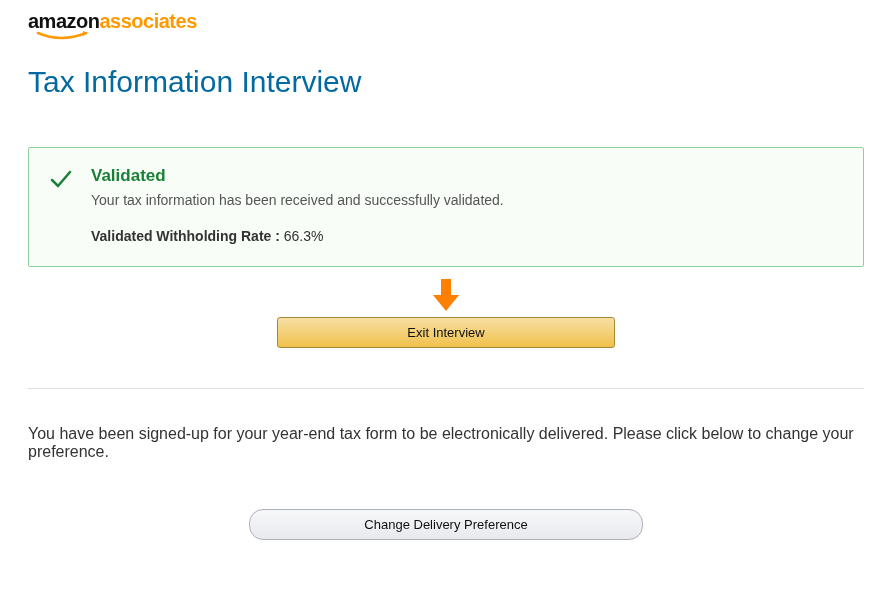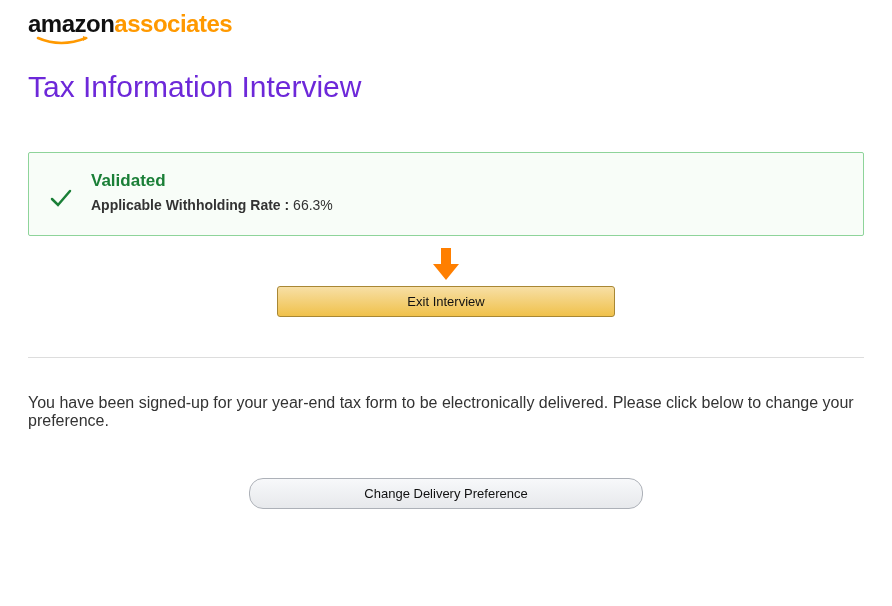--- a/index.html
+++ b/index.html
@@ -12,49 +12,49 @@
       background: #ffffff;
       width: 892px;
       height: 606px;
       padding: 10px 28px;
       color: #111;
     }
     .logo {
       margin-bottom: 18px;
     }
     .logo-text {
-      font-size: 24px;
+      font-size: 20px;
       font-weight: bold;
       letter-spacing: -0.5px;
       text-align: right;
     }
     .logo-amazon {
       color: #111;
     }
     .logo-associates {
       color: #ff9900;
       font-weight: 600;
     }
     .logo-smile {
       margin-top: -4px;
       margin-left: 8px;
     }
     h1.page-title {
       font-size: 30px;
       font-weight: 400;
-      color: #6d28d9;
+      color: #0369a1;
       margin-bottom: 48px;
     }
     .status-box {
       border: 1px solid #8ed49a;
       background: #f8fdf8;
       border-radius: 2px;
       padding: 18px 20px 22px 20px;
       display: flex;
-      align-items: flex-end;
+      align-items: flex-start;
       gap: 18px;
       margin-bottom: 12px;
     }
     .status-icon {
       margin-top: 2px;
     }
     .status-content {
       flex: 1;
     }
     .status-title {
@@ -143,22 +143,23 @@
 <h1 class="page-title">Tax Information Interview</h1>
 
 <div class="status-box">
   <div class="status-icon">
     <svg width="24" height="22" viewBox="0 0 24 22">
       <path d="M 3 12 L 9 18 L 21 4" stroke="#1a7f37" stroke-width="2.5" fill="none" stroke-linecap="round"></path>
     </svg>
   </div>
   <div class="status-content">
     <div class="status-title">Validated</div>
+    <div class="status-message">Your tax information has been received and successfully validated.</div>
     <div class="withholding-line">
-      <span class="withholding-label">Applicable Withholding Rate : </span><span>66.3%</span>
+      <span class="withholding-label">Validated Withholding Rate : </span><span>66.3%</span>
     </div>
   </div>
 </div>
 
 <div class="arrow-container">
   <span class="arrow-icon">
     <svg width="30" height="34" viewBox="0 0 30 34">
       <rect x="10" y="0" width="10" height="18" fill="#ff7f00"></rect>
       <path d="M 2 16 L 28 16 L 15 32 Z" fill="#ff7f00"></path>
     </svg>

